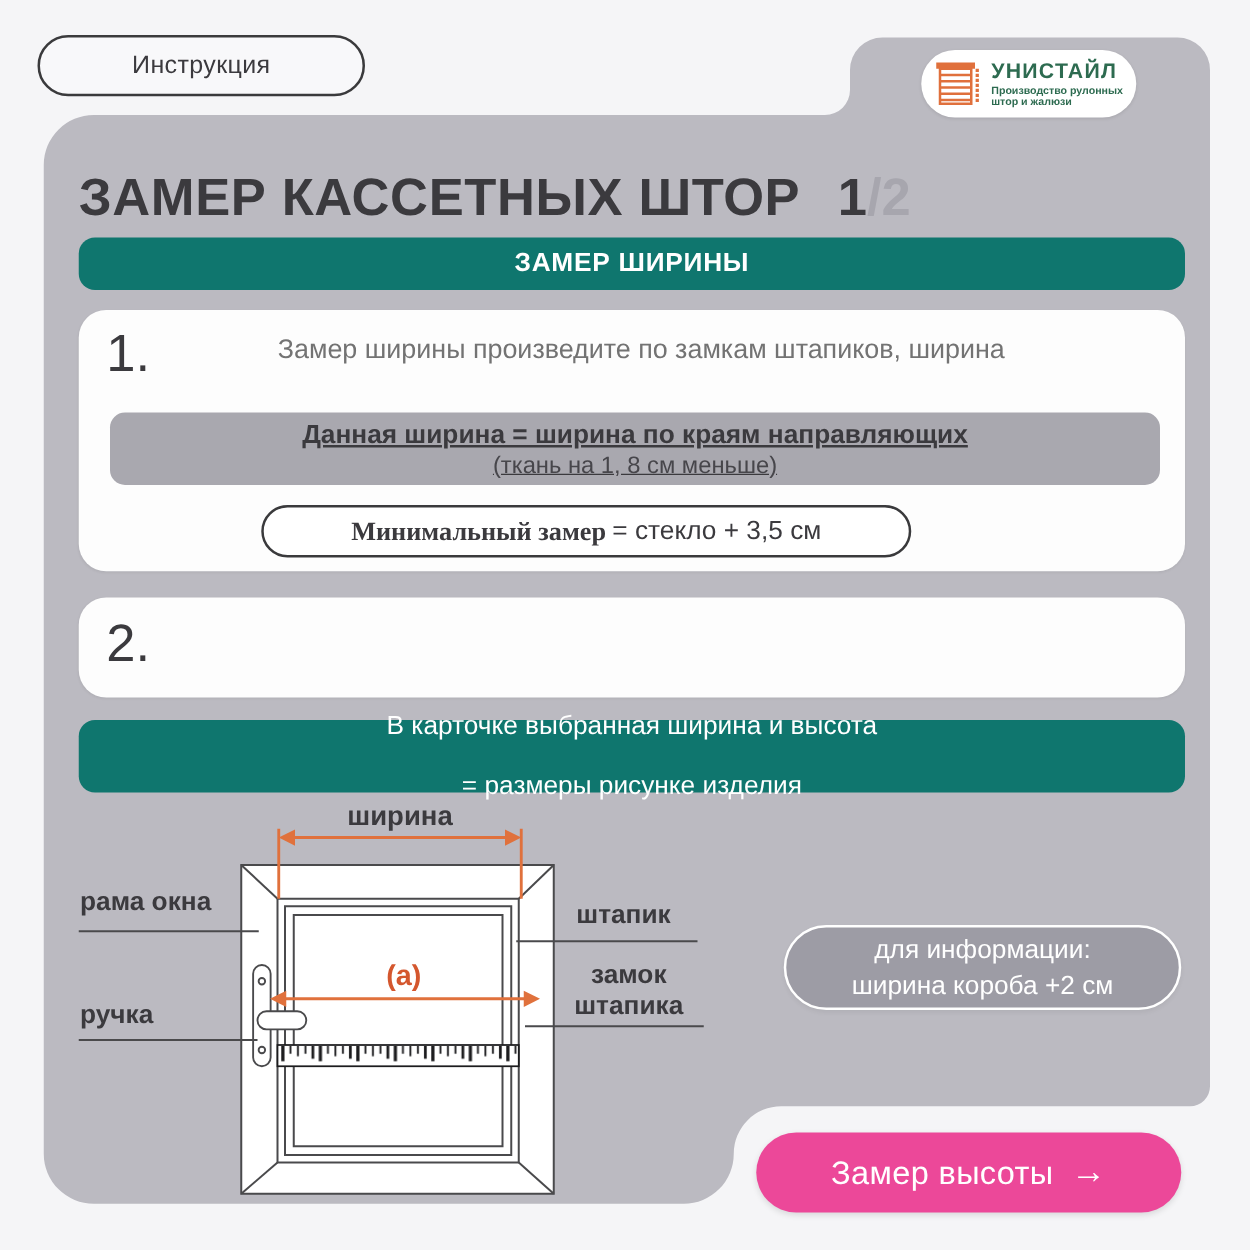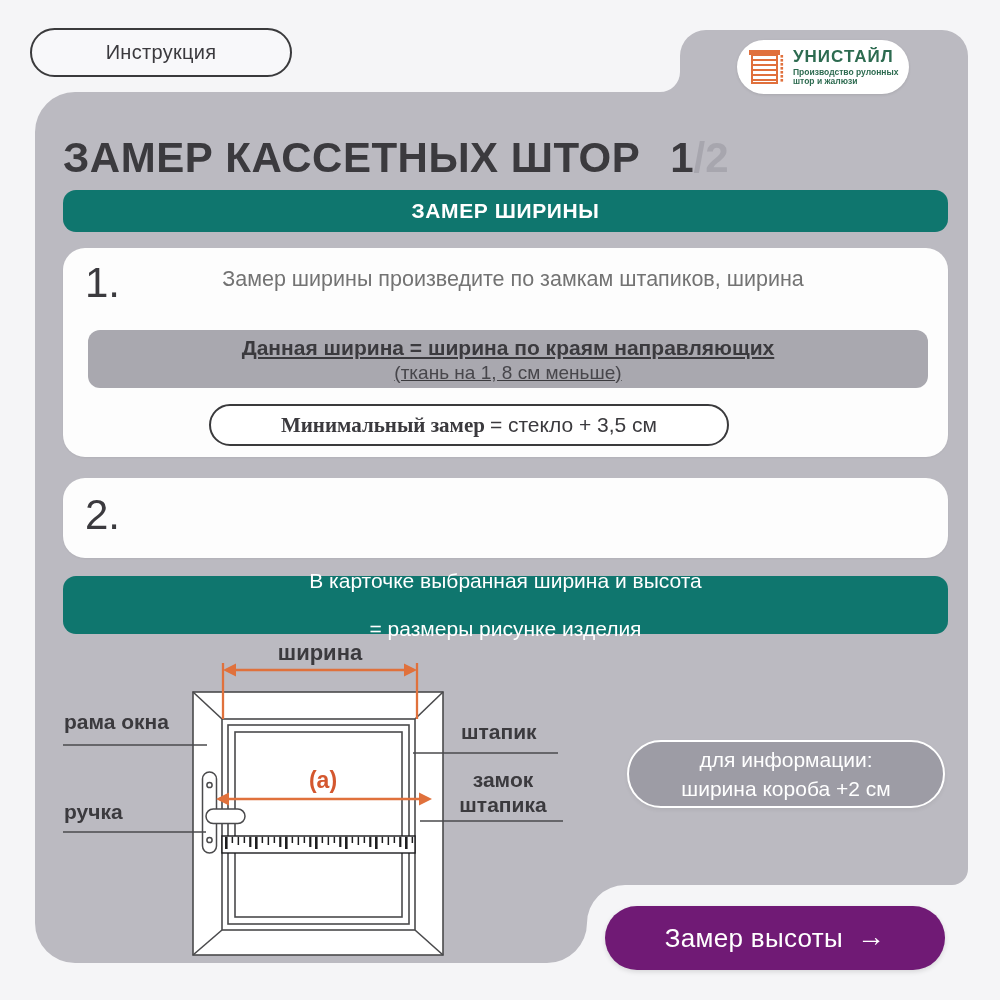--- a/index.html
+++ b/index.html
@@ -85,21 +85,21 @@
   
   .info-pill{
     left:627px;top:740px;width:318px;height:68px;background:#9d9ca5;
     border:2.5px solid #ffffff;border-radius:34px;color:#fff;
     display:flex;flex-direction:column;align-items:center;justify-content:center;
     font-size:21px;line-height:29px;box-shadow:0 2px 4px rgba(0,0,0,.06);
   }
 
   
   .height-btn{
-    left:605px;top:906px;width:340px;height:64px;background:#701a75;border-radius:32px;
+    left:605px;top:906px;width:340px;height:64px;background:#ec4899;border-radius:32px;
     color:#fff;display:flex;align-items:center;justify-content:center;gap:14px;
     font-size:26px;letter-spacing:.3px;cursor:pointer;box-shadow:0 2px 5px rgba(0,0,0,.12);
   }
   .height-btn .arr{font-size:28px;line-height:1;transform:translateY(-1px);}
 </style>
 </head>
 <body>
 
 <div class="stage">
 

